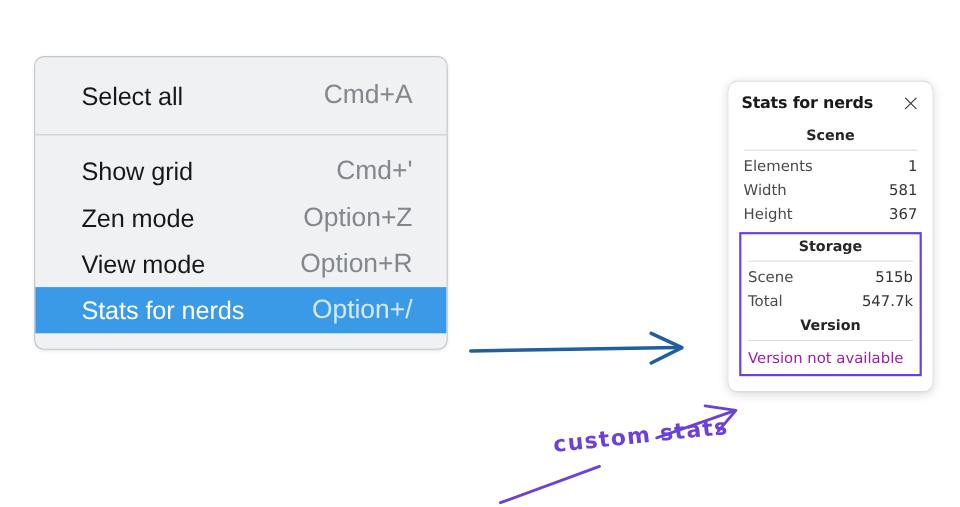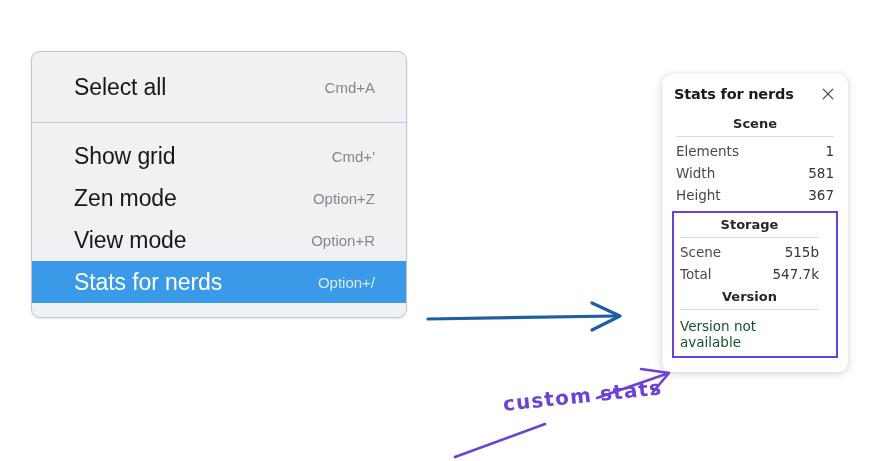--- a/index.html
+++ b/index.html
@@ -57,21 +57,21 @@
     box-sizing: border-box;
     cursor: default;
   }
   .menu-item .mi-label {
     font-size: 23px;
     color: #16181c;
     letter-spacing: -0.1px;
     white-space: nowrap;
   }
   .menu-item .mi-shortcut {
-    font-size: 15px;
+    font-size: 24px;
     color: #82878e;
     white-space: nowrap;
   }
   .menu-item.selected {
     background: #3b9ae8;
   }
   .menu-item.selected .mi-label {
     color: #ffffff;
   }
   .menu-item.selected .mi-shortcut {
@@ -131,27 +131,27 @@
   .stat-label {
     font-size: 13.5px;
     color: #4a4a4a;
   }
   .stat-value {
     font-size: 13.5px;
     color: #333333;
   }
   .note-row {
     font-size: 13.5px;
-    color: #14532d;
+    color: #a21caf;
     padding: 5px 2px 2px 2px;
   }
   .highlight-box {
     border: 2px solid #6b41d8;
     margin: 5px -2px 0 -2px;
-    padding: 0 15px 4px 4px;
+    padding: 0 4px 4px 4px;
     box-sizing: border-box;
   }
 
   
   .annot-svg {
     position: absolute;
     left: 0;
     top: 0;
     width: 873px;
     height: 461px;

